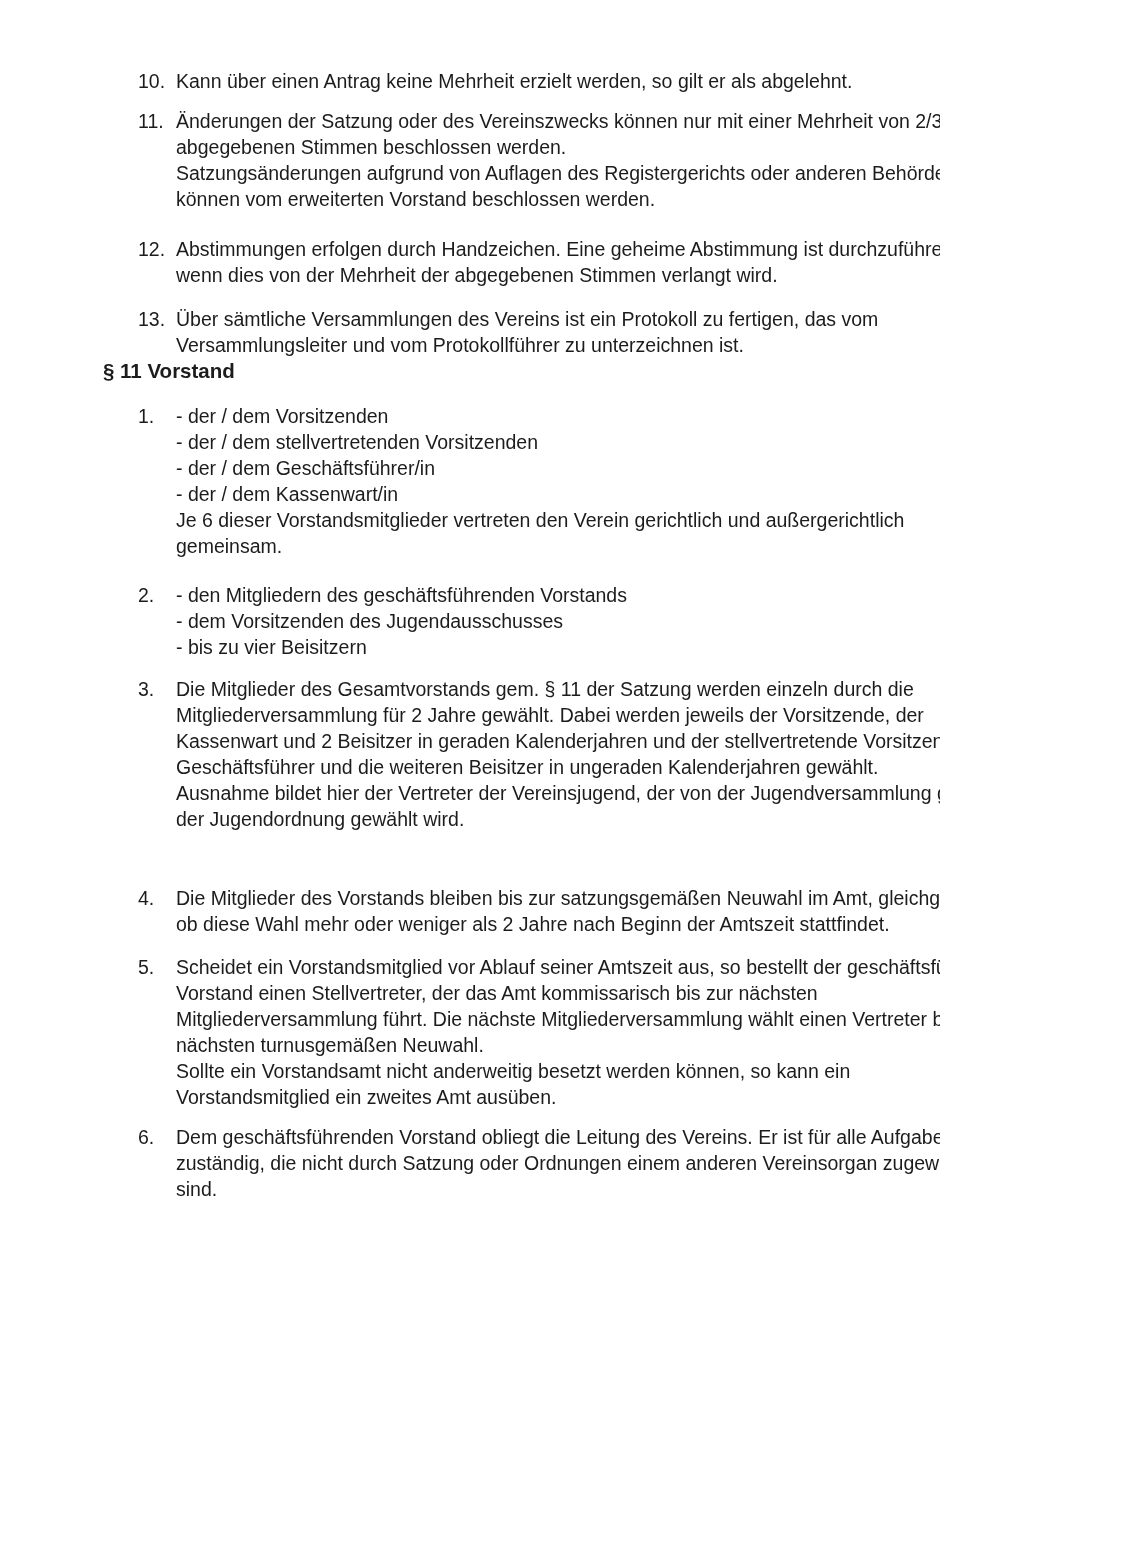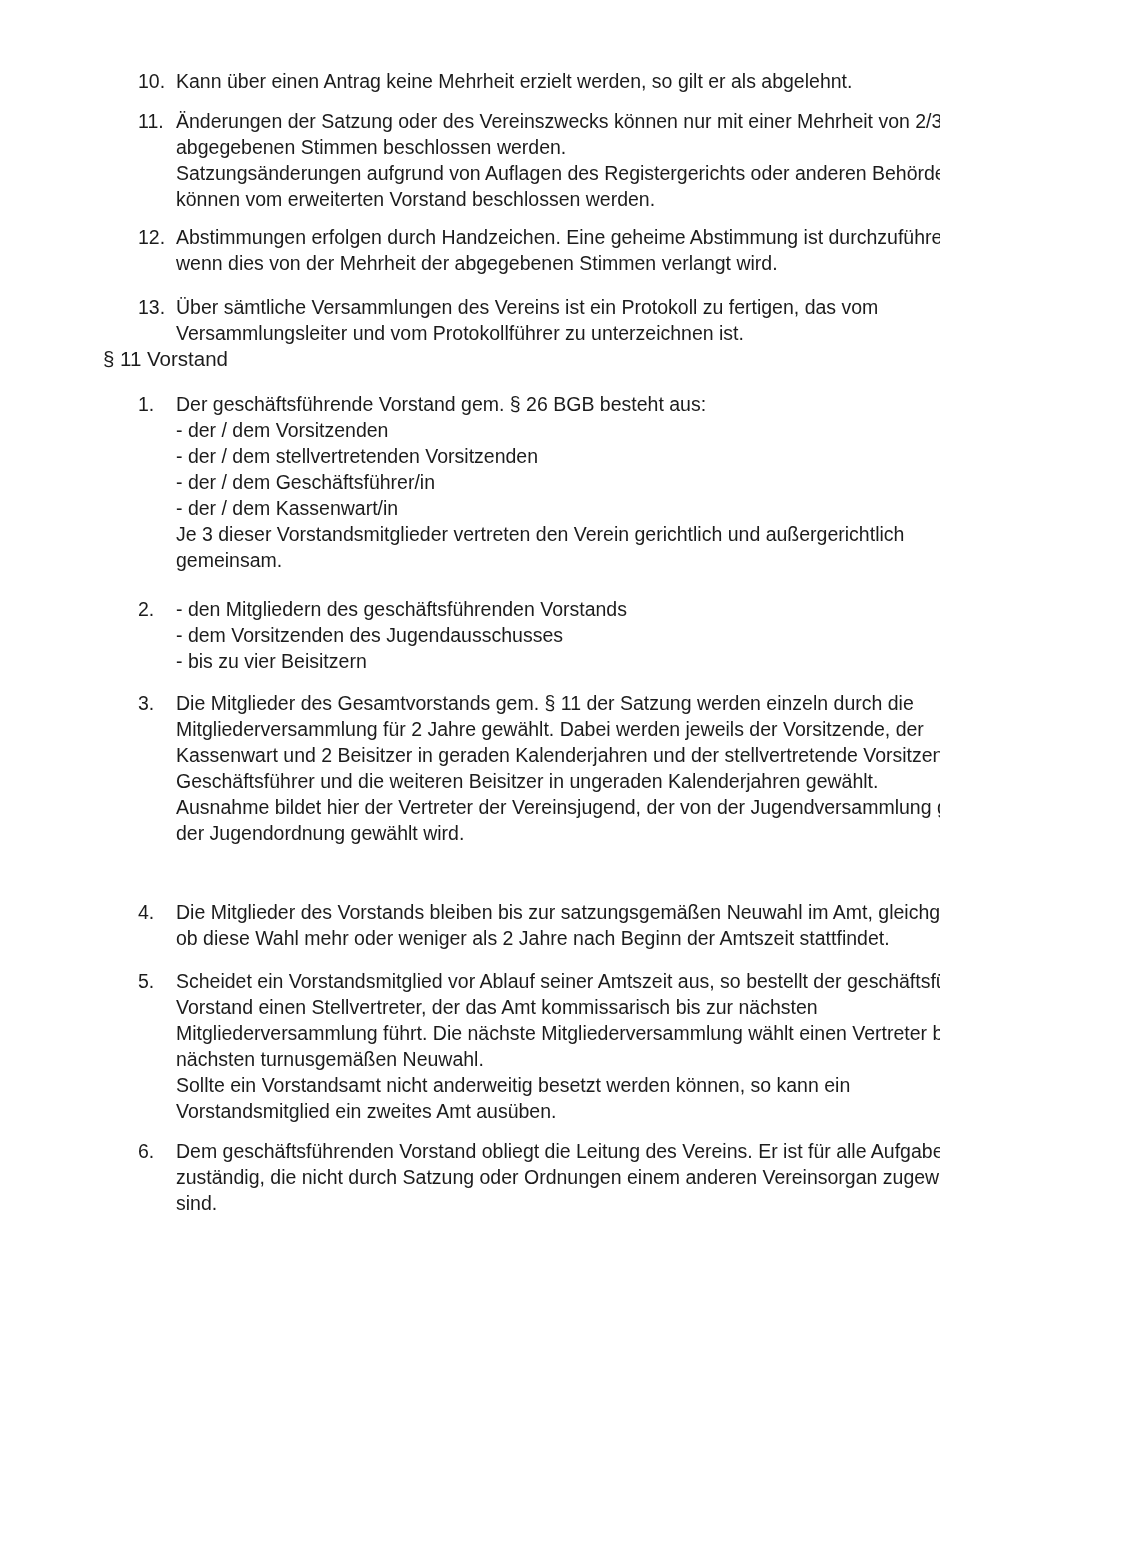--- a/index.html
+++ b/index.html
@@ -38,27 +38,27 @@
     max-width: 832px;
   }
   p.para {
     margin: 0;
   }
   .line {
     margin: 0;
   }
   h2.heading {
     font-size: 20.5px;
-    font-weight: normal;
+    font-weight: bold;
     margin: 0;
     line-height: 26px;
   }
   
   .gap7  { margin-top: 7px; }
-  .gap8  { margin-top: 12px; }
+  .gap8  { margin-top: 24px; }
   .gap10 { margin-top: 10px; }
   .gap14 { margin-top: 14px; justify-content: space-between; }
   .gap15 { margin-top: 15px; }
   .gap16 { margin-top: 16px; }
   .gap17 { margin-top: 17px; }
   .gap18 { margin-top: 18px; }
   .gap19 { margin-top: 19px; }
   .gap23 { margin-top: 23px; }
   .gap53 { margin-top: 53px; }
   .gap83 { margin-top: 83px; }
@@ -102,26 +102,25 @@
 
     </section>
 
     <h2 class="heading gap83">§ 11 Vorstand</h2>
 
     <section>
 
       <div class="item gap19">
         <div class="num">1.</div>
         <div class="body">
-          <div class="line">Der geschäftsführende Vorstand gem. § 26 BGB besteht aus:</div>
           <div class="line">- der / dem Vorsitzenden</div>
           <div class="line">- der / dem stellvertretenden Vorsitzenden</div>
           <div class="line">- der / dem Geschäftsführer/in</div>
           <div class="line">- der / dem Kassenwart/in</div>
-          <p class="para gap15">Je 3 dieser Vorstandsmitglieder vertreten den Verein gerichtlich und außergerichtlich gemeinsam.</p>
+          <p class="para gap15">Je 6 dieser Vorstandsmitglieder vertreten den Verein gerichtlich und außergerichtlich gemeinsam.</p>
         </div>
       </div>
 
       <div class="item gap23">
         <div class="num">2.</div>
         <div class="body">
           <div class="line">- den Mitgliedern des geschäftsführenden Vorstands</div>
           <div class="line">- dem Vorsitzenden des Jugendausschusses</div>
           <div class="line">- bis zu vier  Beisitzern</div>
         </div>

